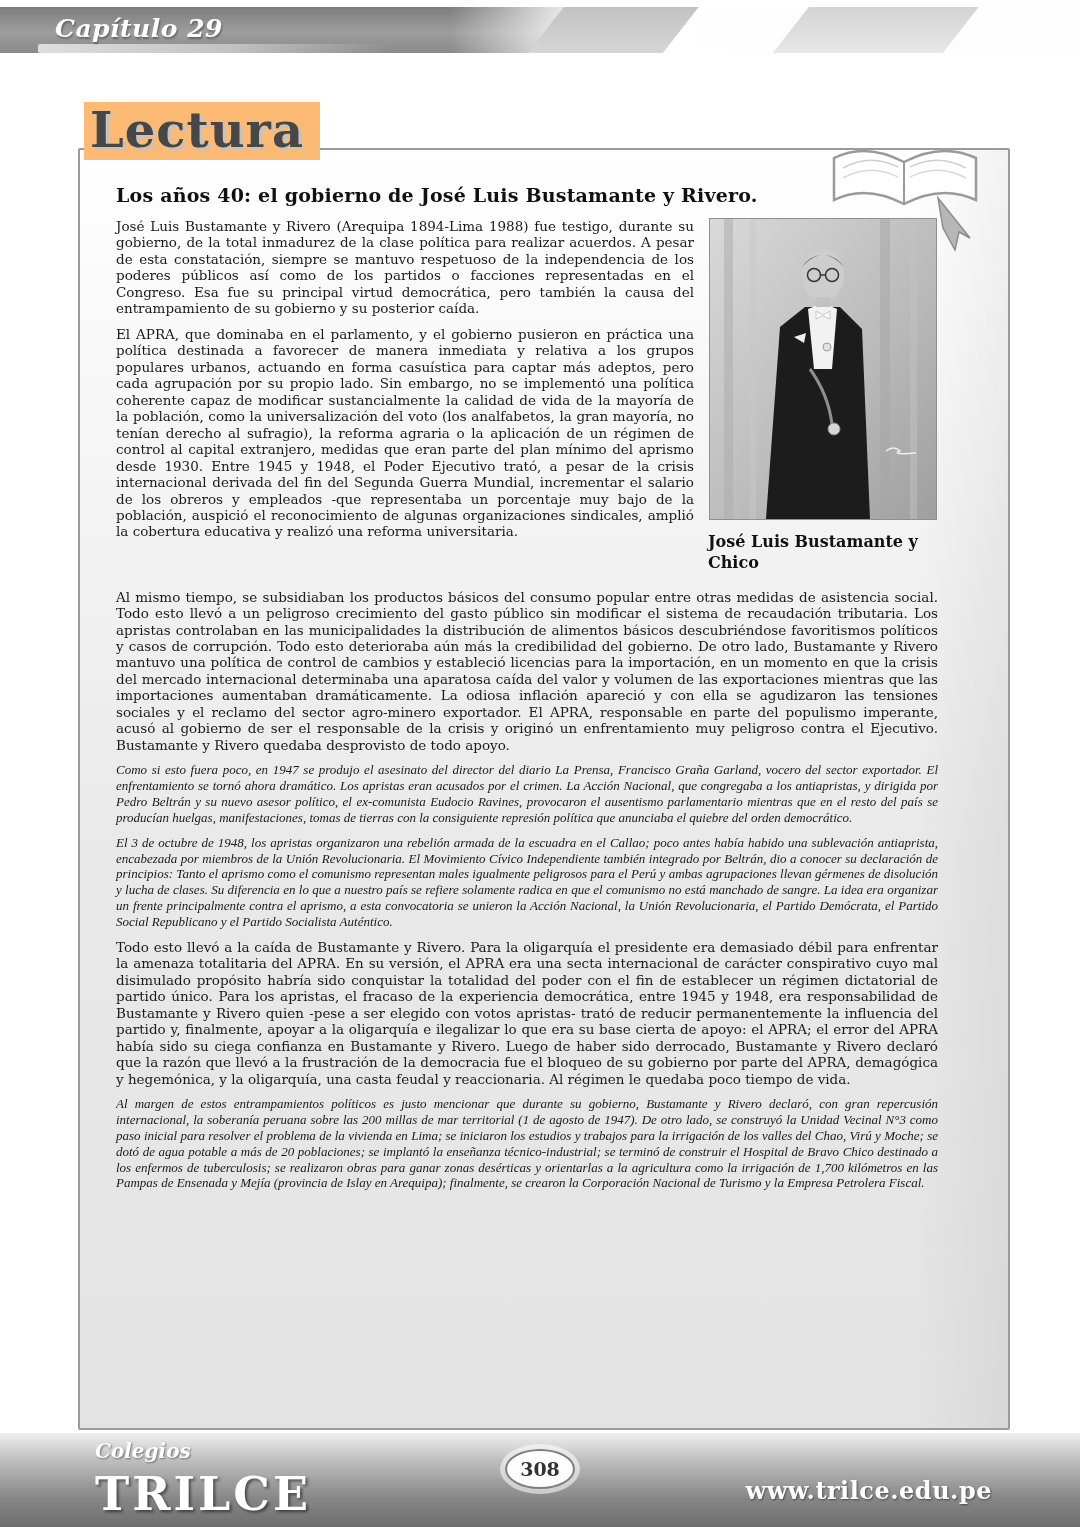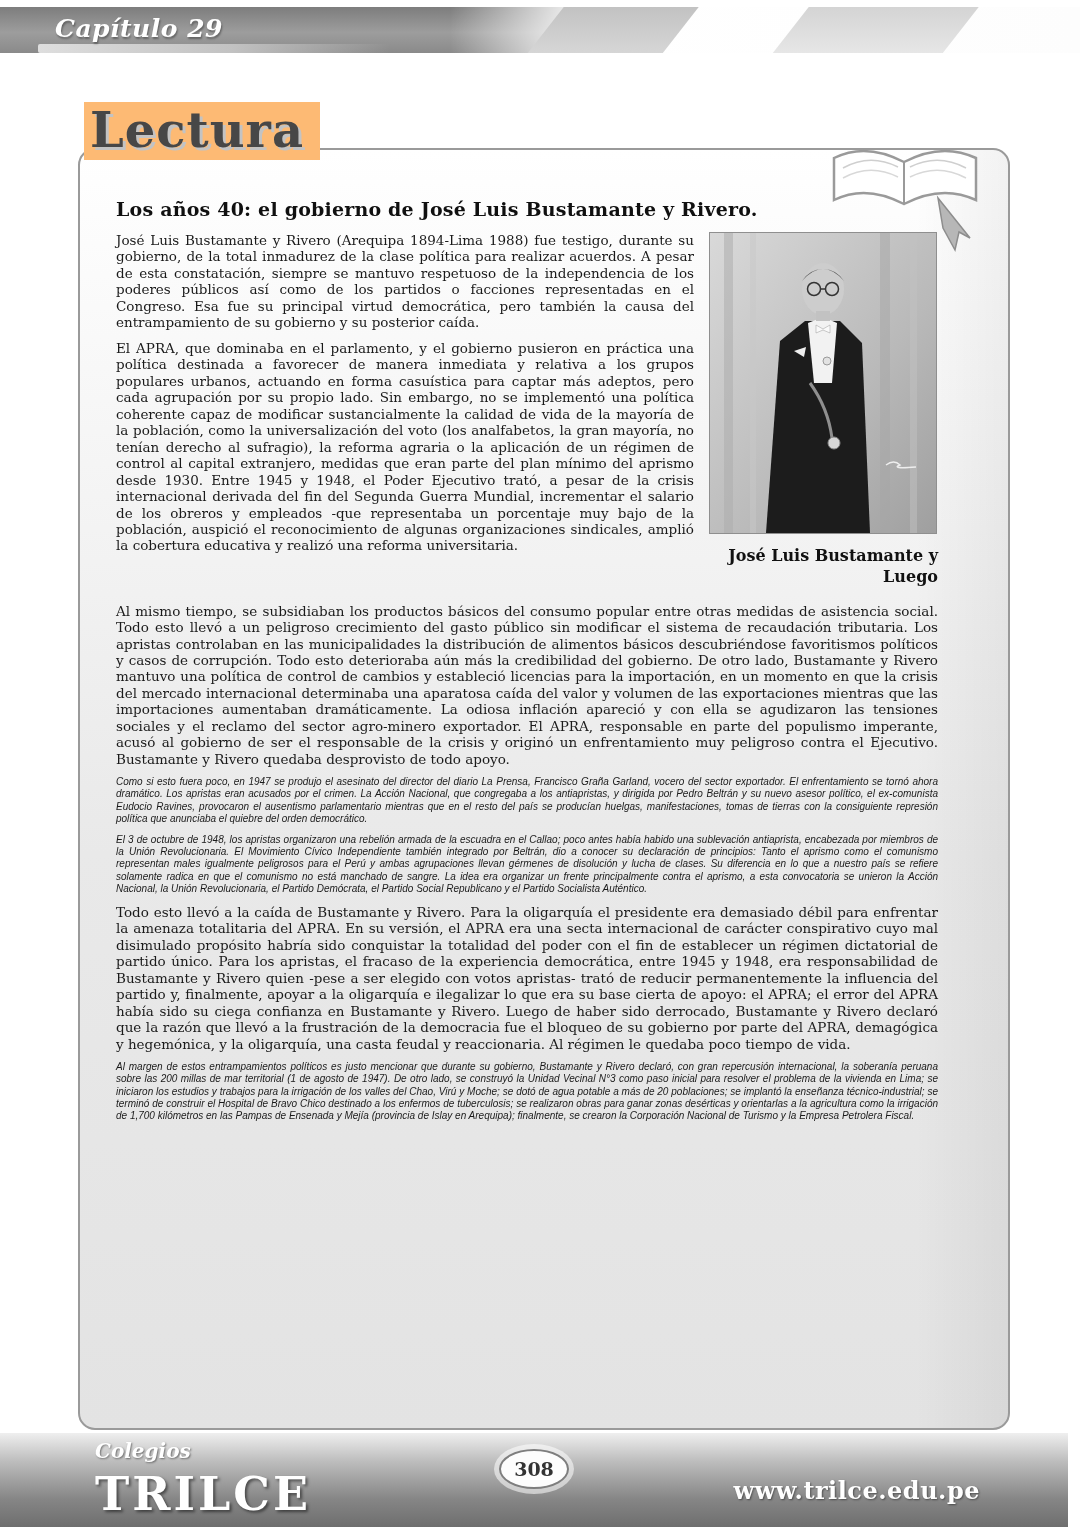--- a/index.html
+++ b/index.html
@@ -42,44 +42,44 @@
     background:#fdba74; padding:0 16px 2px 6px; width:-moz-fit-content; width:fit-content;
     text-shadow:3px 3px 0 #c3c3c3;
   }
 
   
   .book-icon { position:absolute; left:818px; top:138px; z-index:4; }
 
   
   .content-frame {
     position:absolute; left:78px; right:70px; top:148px; bottom:97px;
-    border:2px solid #9a9a9a; border-radius:17px;
+    border:2px solid #9a9a9a; border-radius:2px;
     background:
       linear-gradient(90deg, rgba(0,0,0,0) 90%, rgba(0,0,0,.05) 100%),
       linear-gradient(180deg,#ffffff 0%,#f6f6f6 22%,#e9e9e9 55%,#e3e3e3 100%);
-    padding:42px 70px 20px 36px;
+    padding:28px 70px 20px 36px;
     overflow:hidden;
   }
   .section-title {
     font-size:19px; font-weight:bold; color:#101010; margin:6px 0 12px 0; letter-spacing:.2px;
   }
   .intro-row { display:flex; gap:14px; align-items:flex-start; }
   .intro-text { flex:1; }
   p.body {
     font-size:13.5px; line-height:1.22; text-align:justify; margin:0 0 9px 0; color:#1a1a1a;
   }
-  p.alt { font-family:Liberation Sans, sans-serif; font-style:italic; font-size:10px; }
-  .photo-col { width:230px; flex-shrink:0; text-align:right; }
+  p.alt { font-family:Liberation Serif, serif; font-style:italic; font-size:13px; }
+  .photo-col { width:230px; flex-shrink:0; text-align:left; }
   .photo-frame { width:228px; height:302px; border:1px solid #8f8f8f; background:#b5b5b5; margin:0 auto; }
   .photo-caption { margin-top:12px; font-weight:bold; font-size:16px; line-height:1.3; color:#111; }
   .body-text { margin-top:15px; }
 
   
   .footer {
-    position:absolute; left:0; right:12px; bottom:0; height:94px;
+    position:absolute; left:0; right:0; bottom:0; height:94px;
     background:linear-gradient(180deg,#efefef 0%,#bdbdbd 30%,#868686 70%,#6e6e6e 100%);
   }
   .brand { position:absolute; left:95px; bottom:10px; color:#fff; }
   .brand-top { font-size:20px; font-weight:bold; font-style:italic; text-shadow:1px 1px 2px rgba(0,0,0,.45); }
   .brand-name { font-size:46px; font-weight:bold; letter-spacing:3px; line-height:1; text-shadow:2px 2px 3px rgba(0,0,0,.5);margin-top:8px; }
   .page-badge {
     position:absolute; left:50%; top:16px; transform:translateX(-50%);
     width:70px; height:40px; background:#fdfdfd; border:2px solid #7e7e7e; border-radius:50%;
     box-shadow:0 0 0 5px rgba(255,255,255,.55);
     display:flex; align-items:center; justify-content:center;
@@ -165,21 +165,21 @@
             <circle cx="124" cy="210" r="6" fill="#d6d6d6" stroke="#8a8a8a"></circle>
             <circle cx="117" cy="128" r="4" fill="#e2e2e2" stroke="#9a9a9a"></circle>
 
             <path d="M84,118 L96,114 L94,124 Z" fill="#efefef"></path>
 
             <path d="M176,232 q8,-6 14,0 q-10,4 16,2" stroke="#eeeeee" stroke-width="1.5" fill="none"></path>
           </svg>
         </div>
         <div class="photo-caption">
           <span>José Luis Bustamante y</span><br>
-          <span>Luego</span>
+          <span>Chico</span>
         </div>
       </div>
     </div>
 
     <div class="body-text">
       <p class="body">Al mismo tiempo, se subsidiaban los productos básicos del consumo popular entre otras medidas de asistencia social. Todo esto llevó a un peligroso crecimiento del gasto público sin modificar el sistema de recaudación tributaria. Los apristas controlaban en las municipalidades la distribución de alimentos básicos descubriéndose favoritismos políticos y casos de corrupción. Todo esto deterioraba aún más la credibilidad del gobierno. De otro lado, Bustamante y Rivero mantuvo una política de control de cambios y estableció licencias para la importación, en un momento en que la crisis del mercado internacional determinaba una aparatosa caída del valor y volumen de las exportaciones mientras que las importaciones aumentaban dramáticamente. La odiosa inflación apareció y con ella se agudizaron las tensiones sociales y el reclamo del sector agro-minero exportador. El APRA, responsable en parte del populismo imperante, acusó al gobierno de ser el responsable de la crisis y originó un enfrentamiento muy peligroso contra el Ejecutivo. Bustamante y Rivero quedaba desprovisto de todo apoyo.</p>
       <p class="body alt">Como si esto fuera poco, en 1947 se produjo el asesinato del director del diario La Prensa, Francisco Graña Garland, vocero del sector exportador. El enfrentamiento se tornó ahora dramático. Los apristas eran acusados por el crimen. La Acción Nacional, que congregaba a los antiapristas, y dirigida por Pedro Beltrán y su nuevo asesor político, el ex-comunista Eudocio Ravines, provocaron el ausentismo parlamentario mientras que en el resto del país se producían huelgas, manifestaciones, tomas de tierras con la consiguiente represión política que anunciaba el quiebre del orden democrático.</p>
       <p class="body alt">El 3 de octubre de 1948, los apristas organizaron una rebelión armada de la escuadra en el Callao; poco antes había habido una sublevación antiaprista, encabezada por miembros de la Unión Revolucionaria. El Movimiento Cívico Independiente también integrado por Beltrán, dio a conocer su declaración de principios: Tanto el aprismo como el comunismo representan males igualmente peligrosos para el Perú y ambas agrupaciones llevan gérmenes de disolución y lucha de clases. Su diferencia en lo que a nuestro país se refiere solamente radica en que el comunismo no está manchado de sangre. La idea era organizar un frente principalmente contra el aprismo, a esta convocatoria se unieron la Acción Nacional, la Unión Revolucionaria, el Partido Demócrata, el Partido Social Republicano y el Partido Socialista Auténtico.</p>
       <p class="body">Todo esto llevó a la caída de Bustamante y Rivero. Para la oligarquía el presidente era demasiado débil para enfrentar la amenaza totalitaria del APRA. En su versión, el APRA era una secta internacional de carácter conspirativo cuyo mal disimulado propósito habría sido conquistar la totalidad del poder con el fin de establecer un régimen dictatorial de partido único. Para los apristas, el fracaso de la experiencia democrática, entre 1945 y 1948, era responsabilidad de Bustamante y Rivero quien -pese a ser elegido con votos apristas- trató de reducir permanentemente la influencia del partido y, finalmente, apoyar a la oligarquía e ilegalizar lo que era su base cierta de apoyo: el APRA; el error del APRA había sido su ciega confianza en Bustamante y Rivero. Luego de haber sido derrocado, Bustamante y Rivero declaró que la razón que llevó a la frustración de la democracia fue el bloqueo de su gobierno por parte del APRA, demagógica y hegemónica, y la oligarquía, una casta feudal y reaccionaria. Al régimen le quedaba poco tiempo de vida.</p>
       <p class="body alt">Al margen de estos entrampamientos políticos es justo mencionar que durante su gobierno, Bustamante y Rivero declaró, con gran repercusión internacional, la soberanía peruana sobre las 200 millas de mar territorial (1 de agosto de 1947). De otro lado, se construyó la Unidad Vecinal N°3 como paso inicial para resolver el problema de la vivienda en Lima; se iniciaron los estudios y trabajos para la irrigación de los valles del Chao, Virú y Moche; se dotó de agua potable a más de 20 poblaciones; se implantó la enseñanza técnico-industrial; se terminó de construir el Hospital de Bravo Chico destinado a los enfermos de tuberculosis; se realizaron obras para ganar zonas desérticas y orientarlas a la agricultura como la irrigación de 1,700 kilómetros en las Pampas de Ensenada y Mejía (provincia de Islay en Arequipa); finalmente, se crearon la Corporación Nacional de Turismo y la Empresa Petrolera Fiscal.</p>

